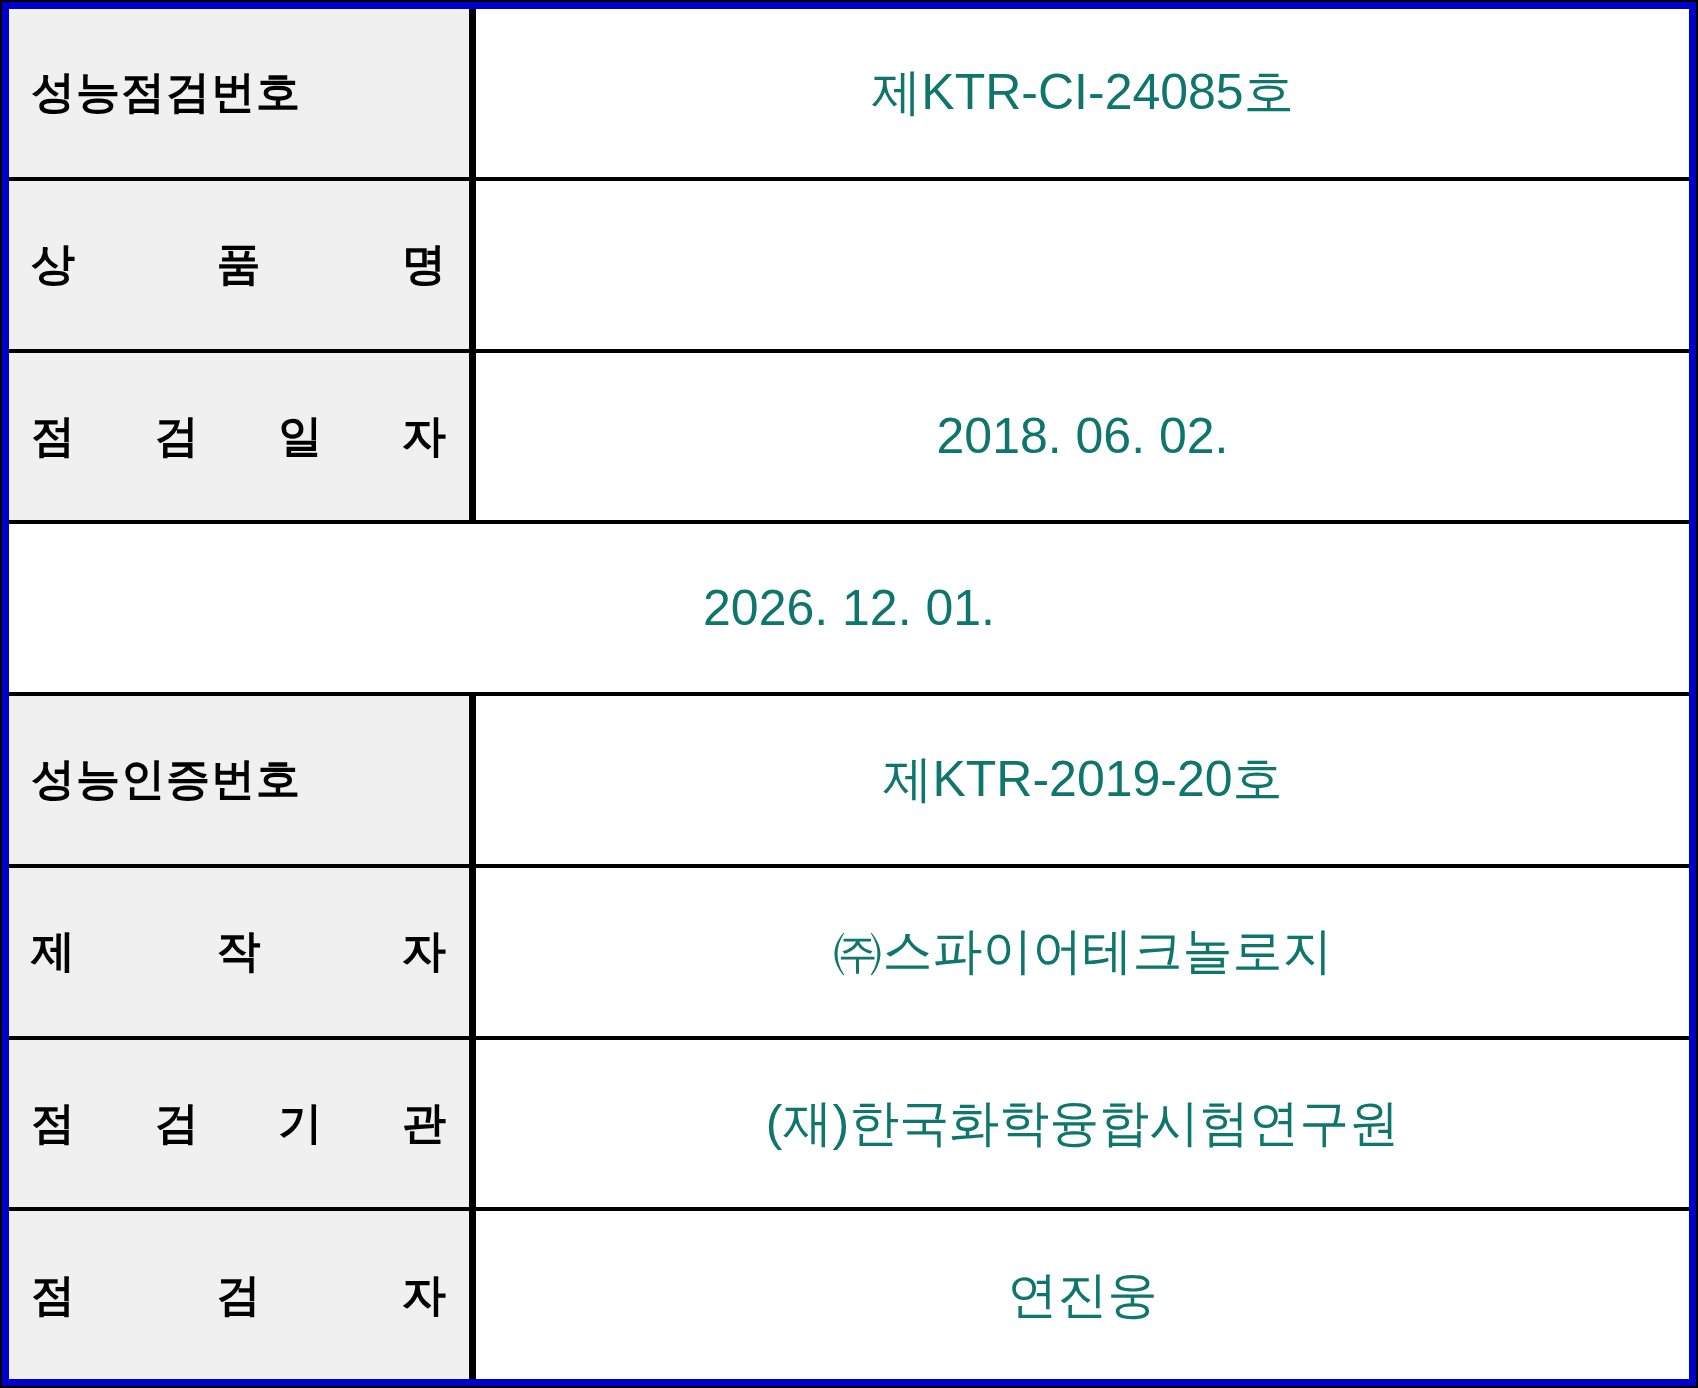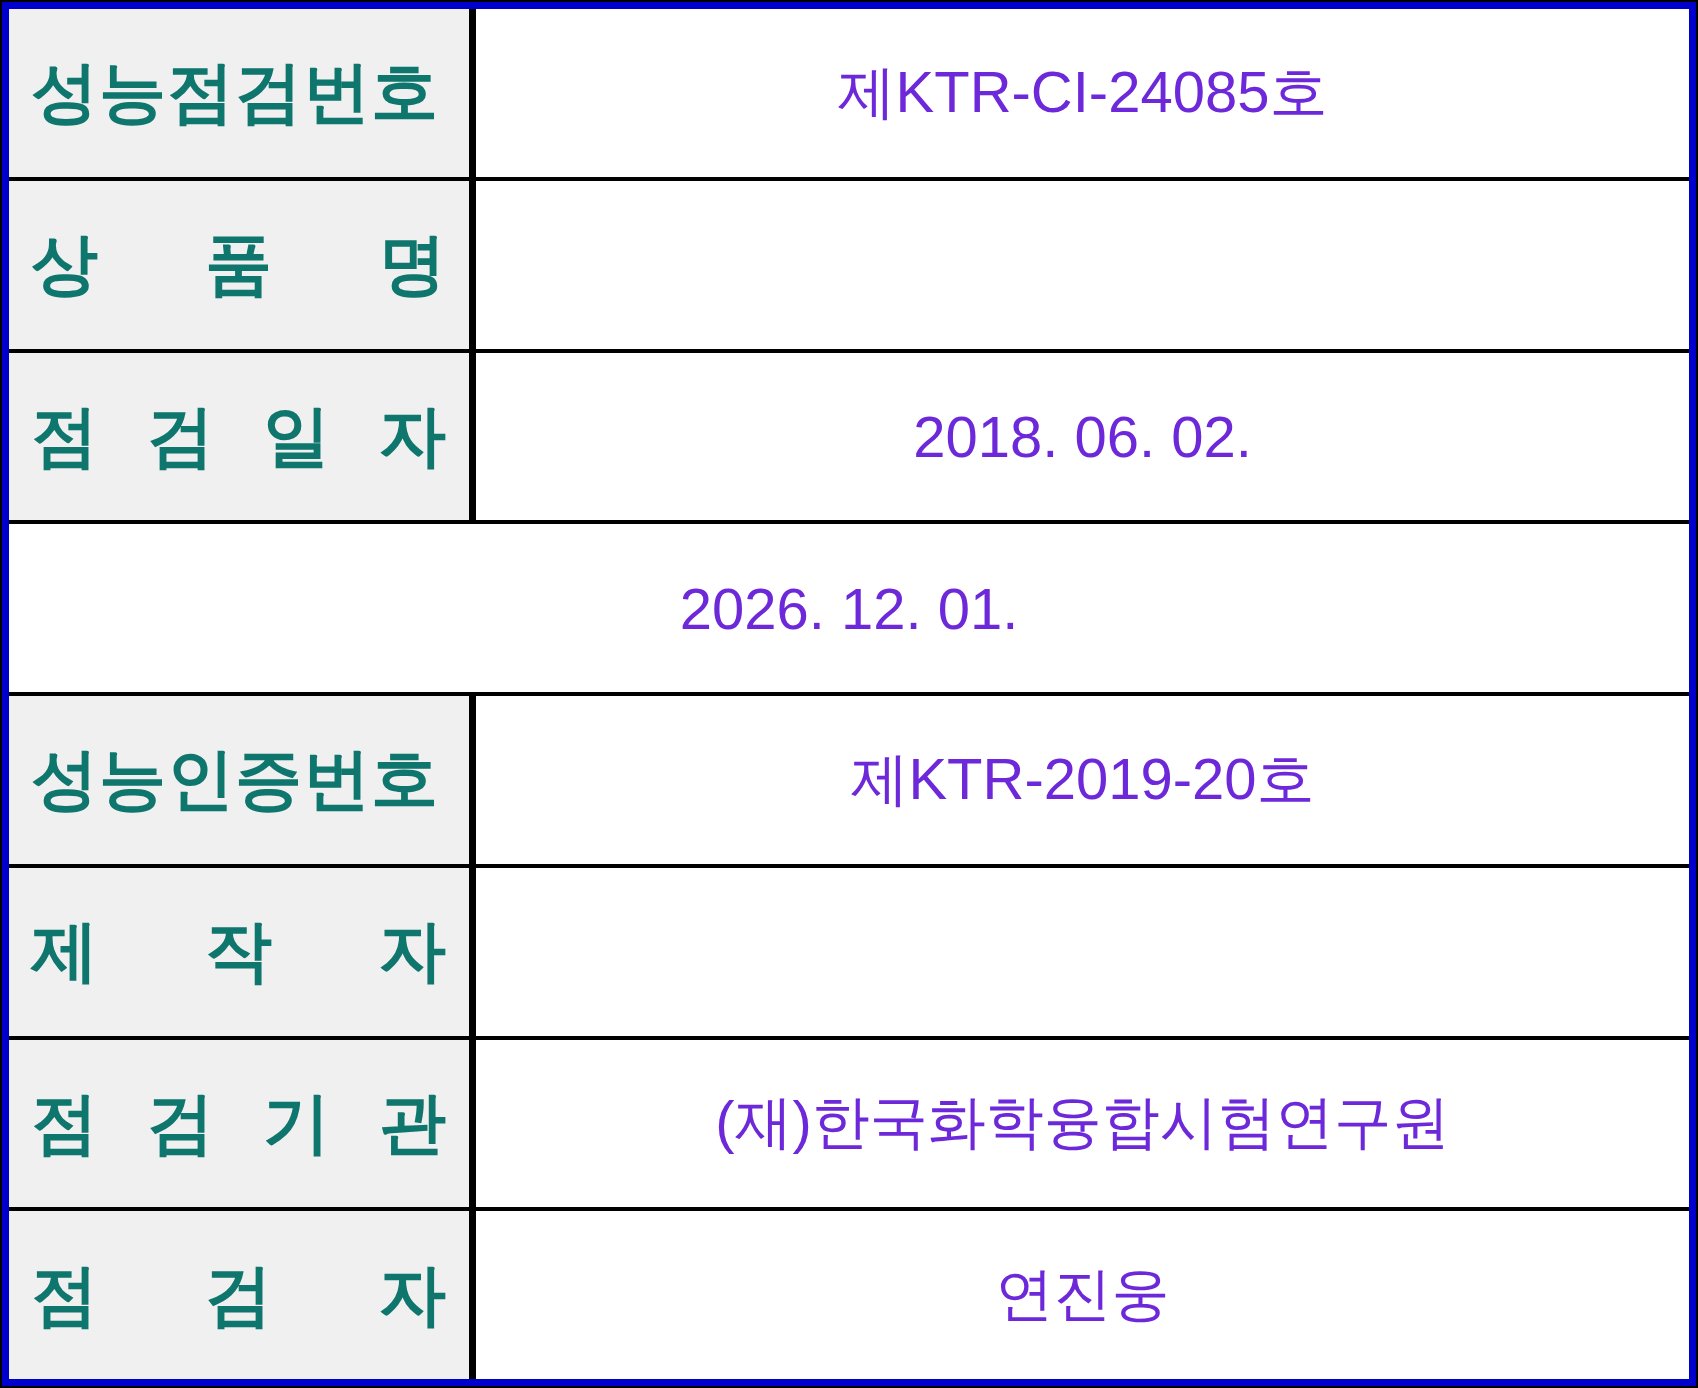--- a/index.html
+++ b/index.html
@@ -47,32 +47,32 @@
   }
   .cell.value {
     flex: 1 1 auto;
     background: #ffffff;
     justify-content: center;
     padding: 0 10px;
   }
   .label-text {
     display: inline-block;
     width: 100%;
-    font-size: 67px;
+    font-size: 44px;
     font-weight: 700;
-    color: #0f766e;
+    color: #000000;
     text-align: justify;
     text-align-last: justify;
     white-space: nowrap;
     letter-spacing: 1px;
   }
   .value-text {
-    font-size: 58px;
+    font-size: 50px;
     font-weight: 400;
-    color: #6d28d9;
+    color: #0f766e;
     text-align: left;
     white-space: nowrap;
   }
 </style>
 </head>
 <body>
 
 <div class="certificate">
   <div class="table-frame">
 
@@ -112,20 +112,23 @@
     </div>
     <div class="cell value">
       <span class="value-text">제KTR-2019-20호</span>
     </div>
   </div>
 
   <div class="row">
     <div class="cell label">
       <span class="label-text">제 작 자</span>
     </div>
+    <div class="cell value">
+      <span class="value-text">㈜스파이어테크놀로지</span>
+    </div>
   </div>
 
 
   <div class="row">
     <div class="cell label">
       <span class="label-text">점 검 기 관</span>
     </div>
     <div class="cell value">
       <span class="value-text">(재)한국화학융합시험연구원</span>
     </div>

